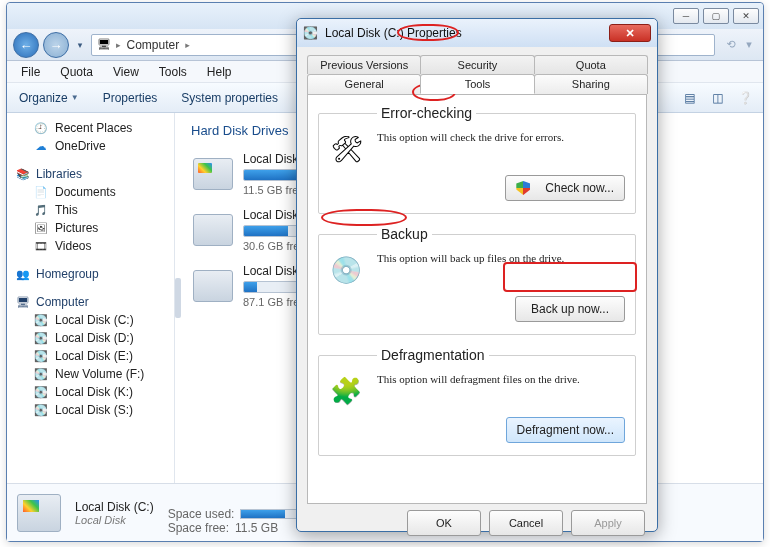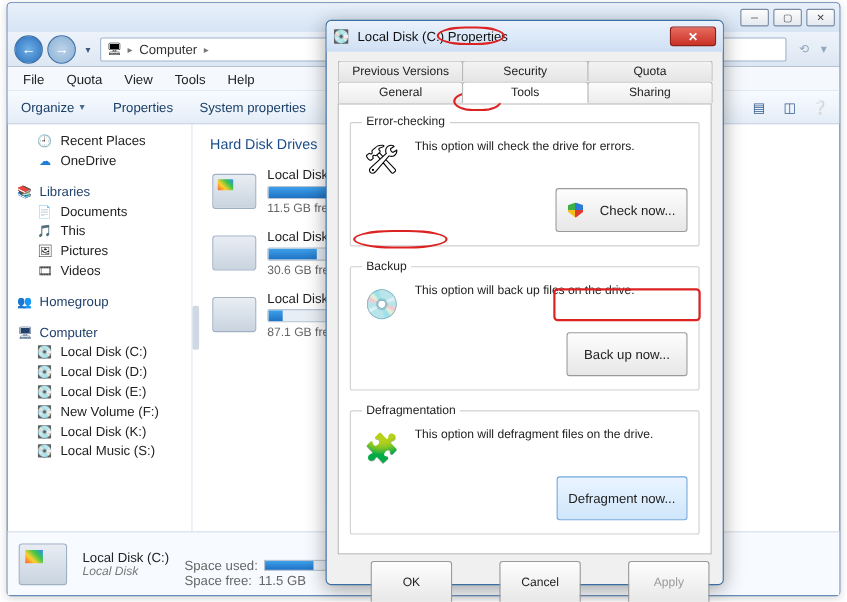--- a/index.html
+++ b/index.html
@@ -67,25 +67,25 @@
 .dlg-title .txt{ color:#111; flex:1;}
 .dlg-close { width:42px; height:18px; background:linear-gradient(#e86b5f,#c93126); border:1px solid #8c1f17; border-radius:3px; color:#fff; display:flex; align-items:center; justify-content:center; font-weight:bold; font-size:11px;}
 .dlg-body { padding:8px 10px 10px;}
 .tabs { display:flex; flex-wrap:wrap; }
 .tabrow { display:flex; width:100%; }
 .tab { flex:1; text-align:center; padding:3px 4px; background:linear-gradient(#fcfcfc,#ececec); border:1px solid #b8b8b8; border-bottom:none; border-radius:3px 3px 0 0; margin-right:-1px; color:#222; font-size:11px;}
 .tab.back { background:linear-gradient(#f3f3f3,#e5e5e5);}
 .tab.active { background:#fff; position:relative; z-index:2; border-bottom:1px solid #fff;}
 .tabpanel { background:#fff; border:1px solid #b8b8b8; padding:10px 10px 8px; height:410px; position:relative;}
 fieldset { border:1px solid #cfcfcf; border-radius:2px; padding:10px 10px 12px; margin-bottom:12px; background:#fff;}
-legend { padding:0 4px; color:#222; font-size:11px;}
+legend { padding:0 4px; color:#222; font-size:14px;margin-left:48px;}
 .fs-row { display:flex; gap:12px; align-items:flex-start;}
 .fs-icon { width:36px; height:36px; display:flex; align-items:center; justify-content:center; font-size:26px;}
-.fs-text { color:#222; flex:1; font-size:11px;}
-.btn { min-width:110px; height:40px; background:linear-gradient(#fdfdfd,#e7e7e7); border:1px solid #9a9a9a; border-radius:3px; padding:0 10px; color:#222; display:inline-flex; align-items:center; justify-content:center; gap:15px; font-size:11px;margin-left:35px;}
+.fs-text { color:#222; flex:1; font-size:11px;font-family:Liberation Serif, serif;}
+.btn { min-width:110px; height:26px; background:linear-gradient(#fdfdfd,#e7e7e7); border:1px solid #9a9a9a; border-radius:3px; padding:0 10px; color:#222; display:inline-flex; align-items:center; justify-content:center; gap:15px; font-size:11px;}
 .btn.primary { background:linear-gradient(#eaf4ff,#cfe6fb); border:1px solid #6fa6db;}
 .btn.disabled { color:#999;}
 .btn-row { text-align:right; margin-top:8px;}
 .dlg-buttons { display:flex; gap:8px; justify-content:flex-end; padding:6px 2px 0;}
 .dlg-buttons .btn{ min-width:74px;}
 
 
 .ring { border:2px solid #d22; border-radius:50%/60%; position:absolute; pointer-events:none;}
 .ring.r1 { left:397px; top:24px; width:62px; height:17px;} 
 .ring.r2 { left:412px; top:83px; width:44px; height:18px;} 
@@ -206,21 +206,21 @@
         <div class="navitem">
             <span class="ic">💽</span>
             <span>New Volume (F:)</span>
           </div>
         <div class="navitem">
             <span class="ic">💽</span>
             <span>Local Disk (K:)</span>
           </div>
         <div class="navitem">
             <span class="ic">💽</span>
-            <span>Local Music (S:)</span>
+            <span>Local Disk (S:)</span>
           </div>
       </div>
     </div>
     <div class="splitter"></div>
     <div class="content">
       <div class="grouphdr">Hard Disk Drives</div>
       <div id="drives">
           <div class="drive">
             <div class="drive-icon "></div>
   <div class="drive-info">

